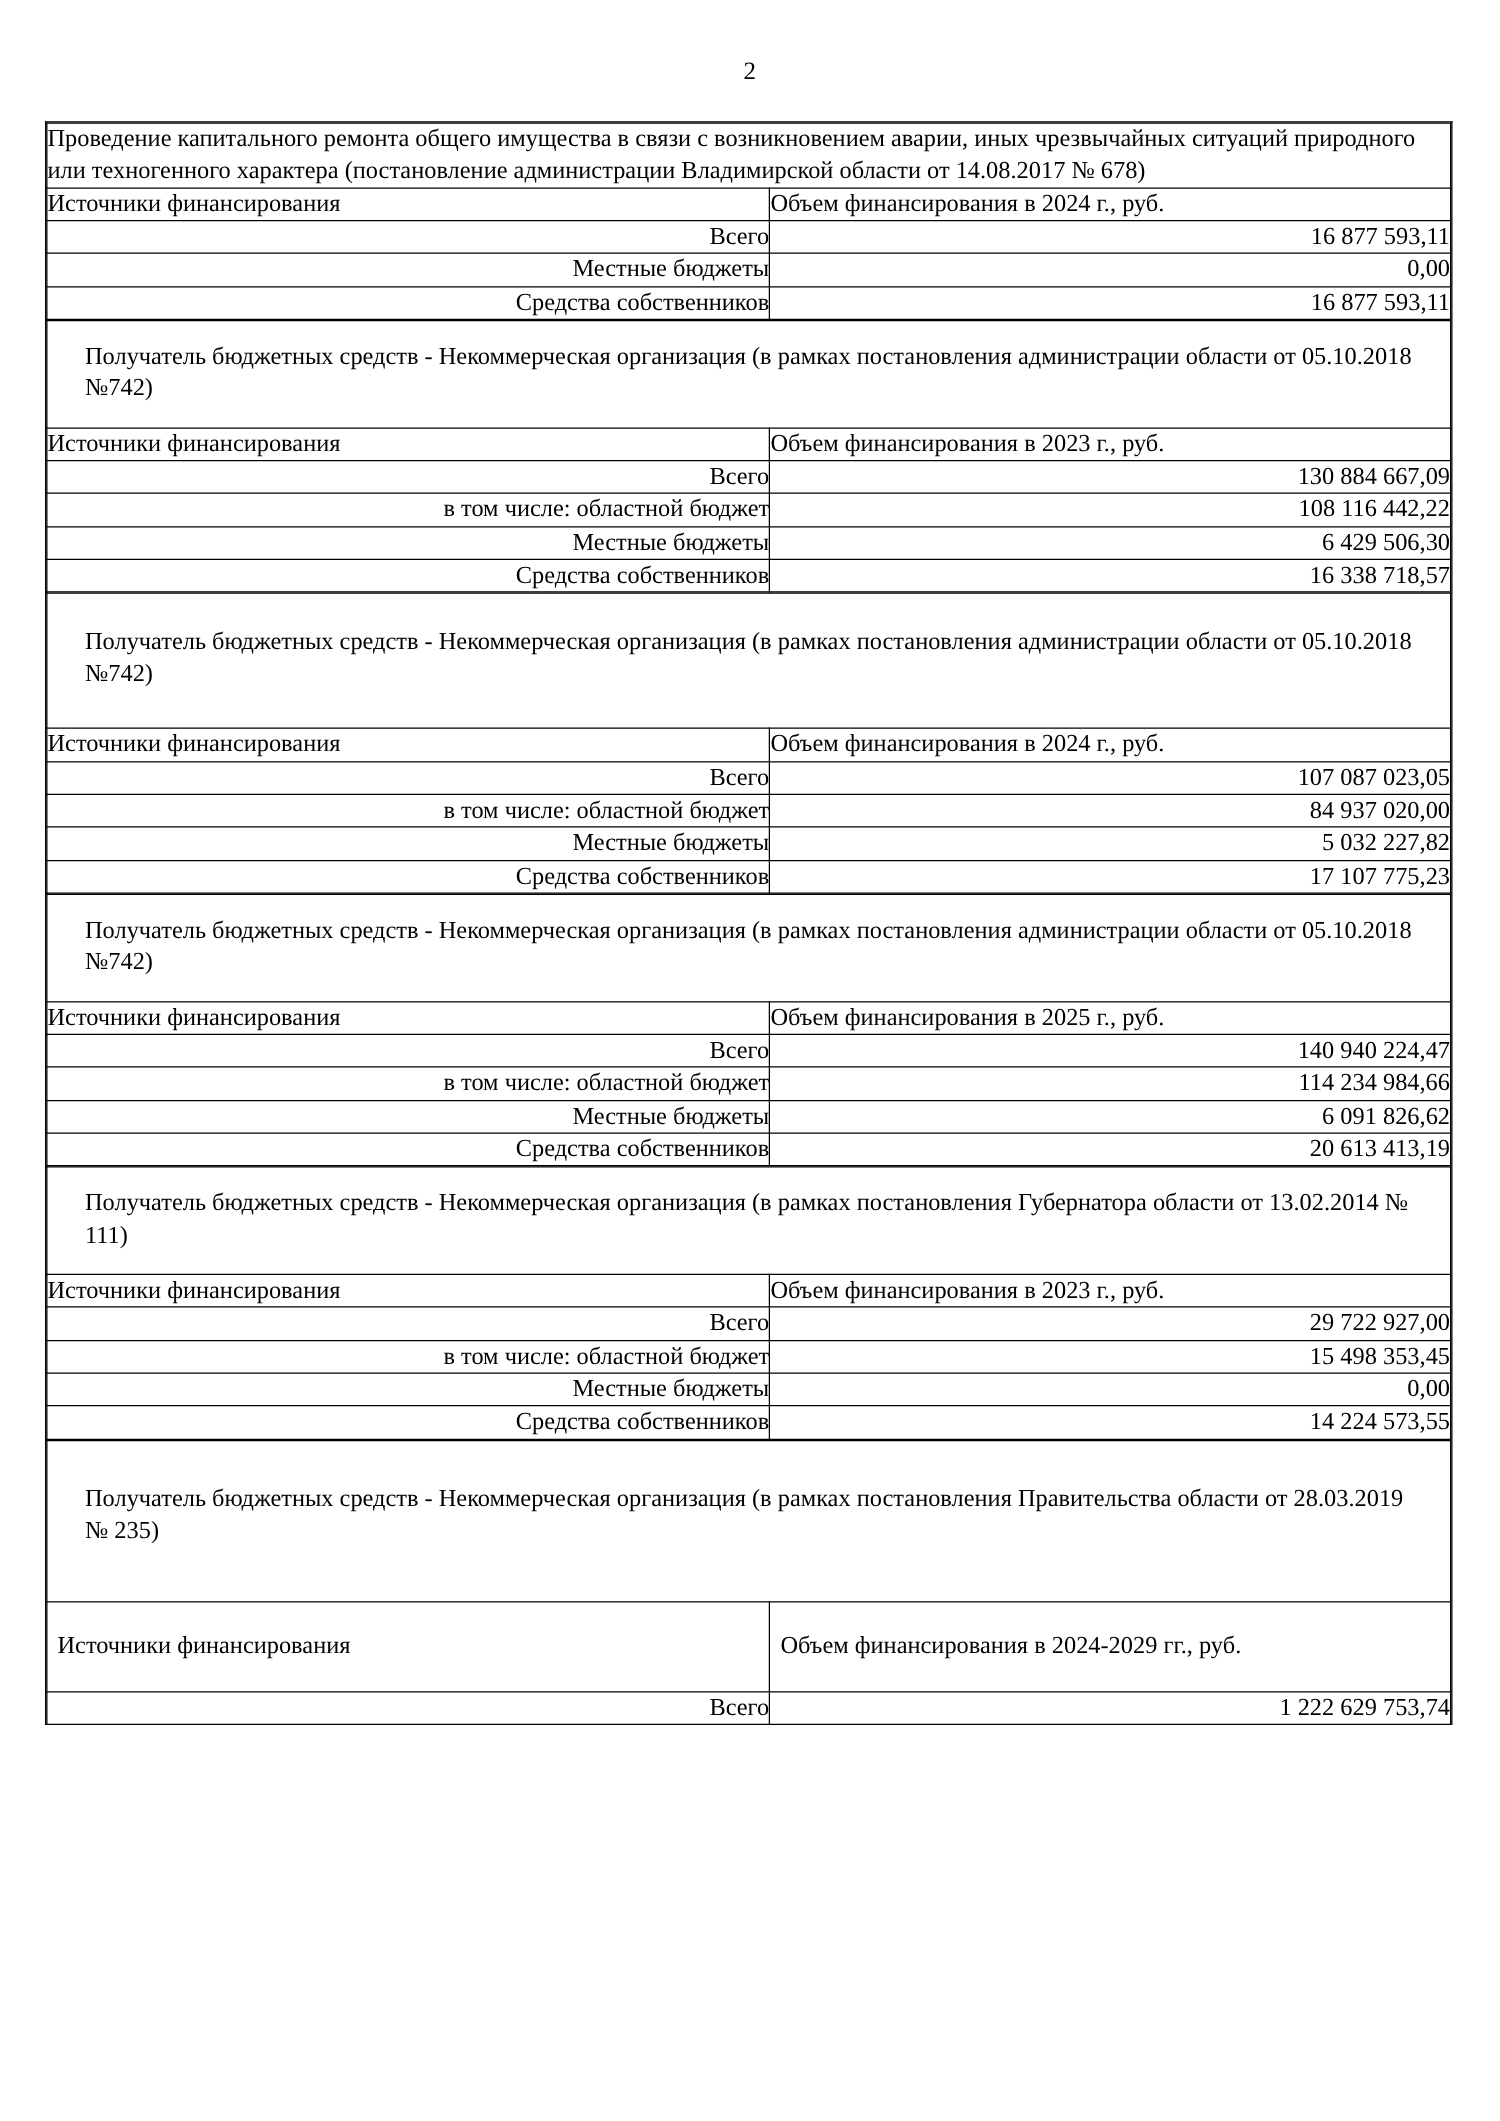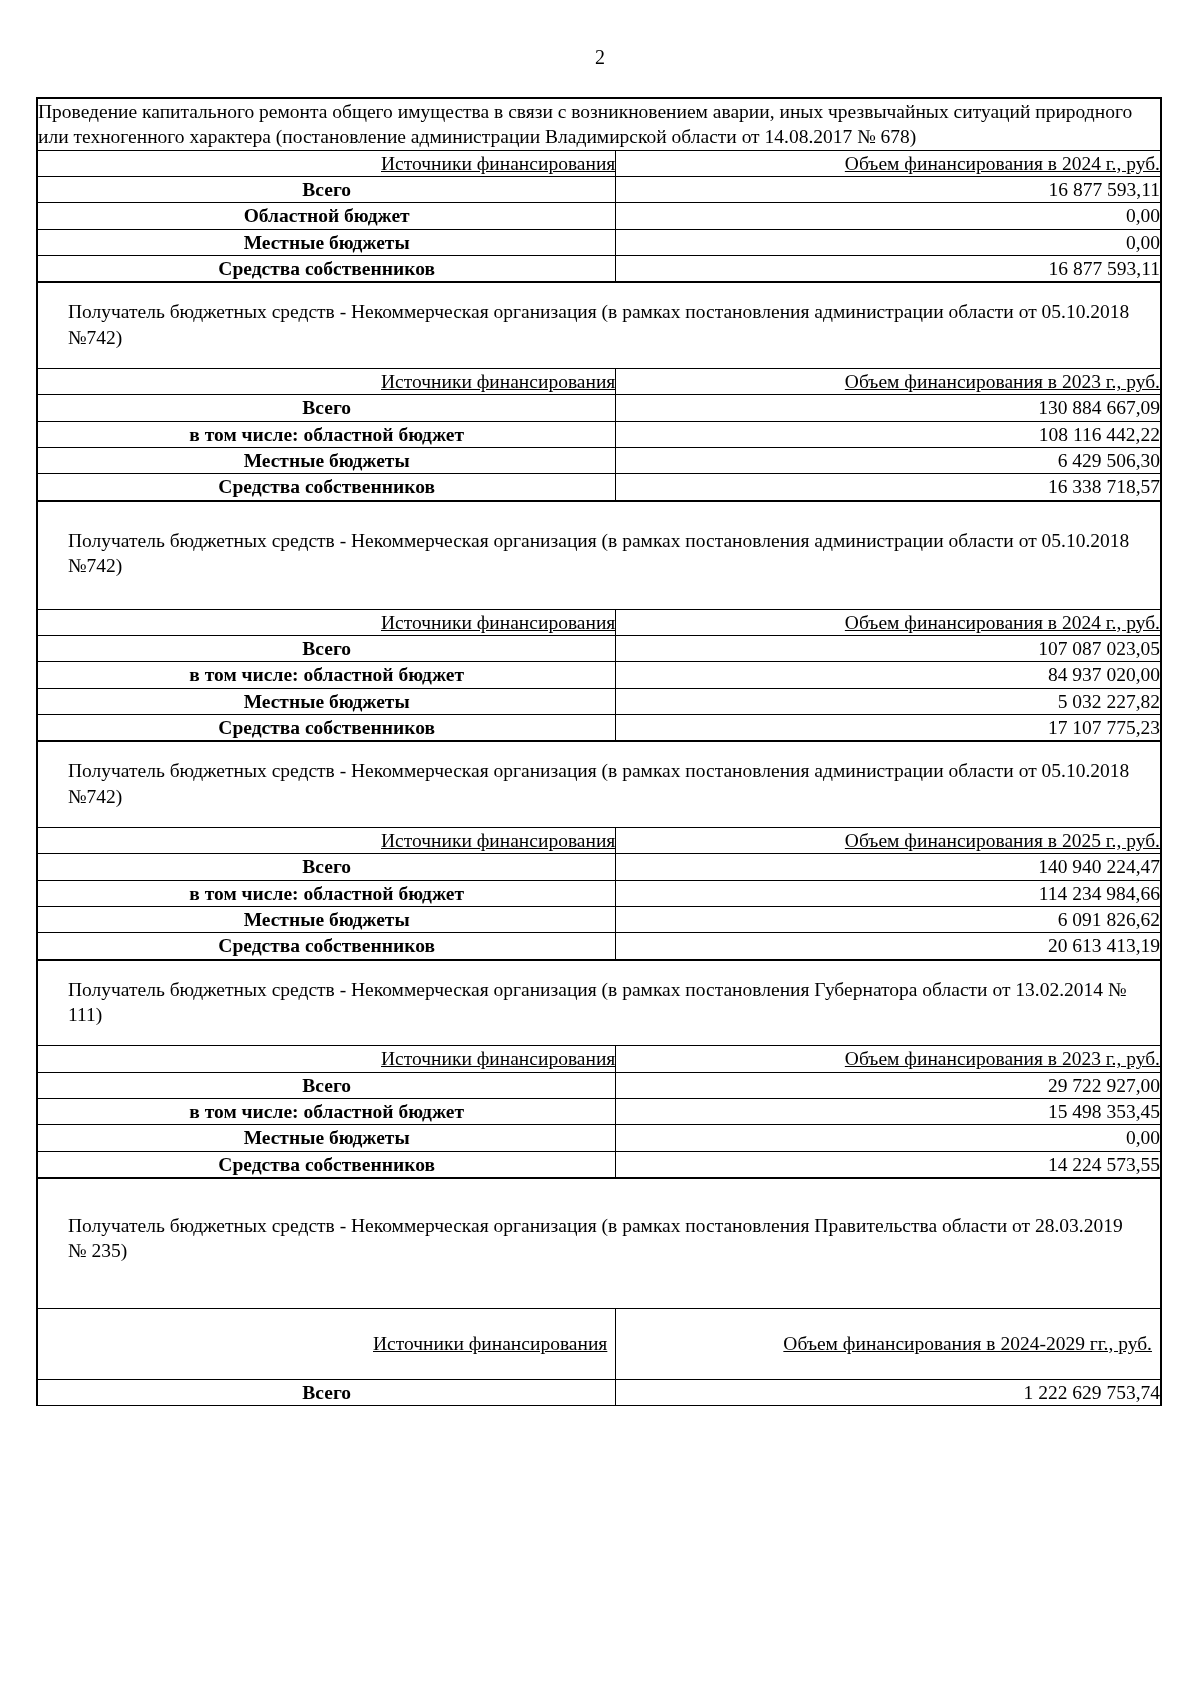--- a/index.html
+++ b/index.html
@@ -58,34 +58,32 @@
     padding: 26px 30px 30px 30px;
   }
   td.block-title.tall2 {
     padding: 34px 30px 44px 30px;
   }
   td.block-title.mid {
     padding: 16px 30px 18px 30px;
   }
   
   td.col-head {
-    text-align: right;
+    text-align: left;
     padding: 6px 8px 7px 8px;
     font-size: 19.5px;
-    text-decoration: underline;
   }
   td.col-head.big {
     padding: 22px 8px 23px 8px;
   }
   
   td.src {
-    text-align: center;
+    text-align: right;
     padding: 5px 6px 6px 7px;
     font-size: 19.5px;
-    font-weight: bold;
   }
   td.amt {
     text-align: right;
     padding: 5px 8px 6px 8px;
     font-size: 19.5px;
     white-space: nowrap;
   }
   col.c1 { width: 51.5%; }
   col.c2 { width: 48.5%; }
 </style>
@@ -109,24 +107,20 @@
         </tr>
         <tr>
           <td class="col-head">Источники финансирования</td>
           <td class="col-head">Объем финансирования в 2024 г., руб.</td>
         </tr>
         <tr>
           <td class="src">Всего</td>
           <td class="amt">16 877 593,11</td>
         </tr>
         <tr>
-          <td class="src">Областной бюджет</td>
-          <td class="amt">0,00</td>
-        </tr>
-        <tr>
           <td class="src">Местные бюджеты</td>
           <td class="amt">0,00</td>
         </tr>
         <tr>
           <td class="src">Средства собственников</td>
           <td class="amt">16 877 593,11</td>
         </tr>
       </tbody>
     </table>
 

